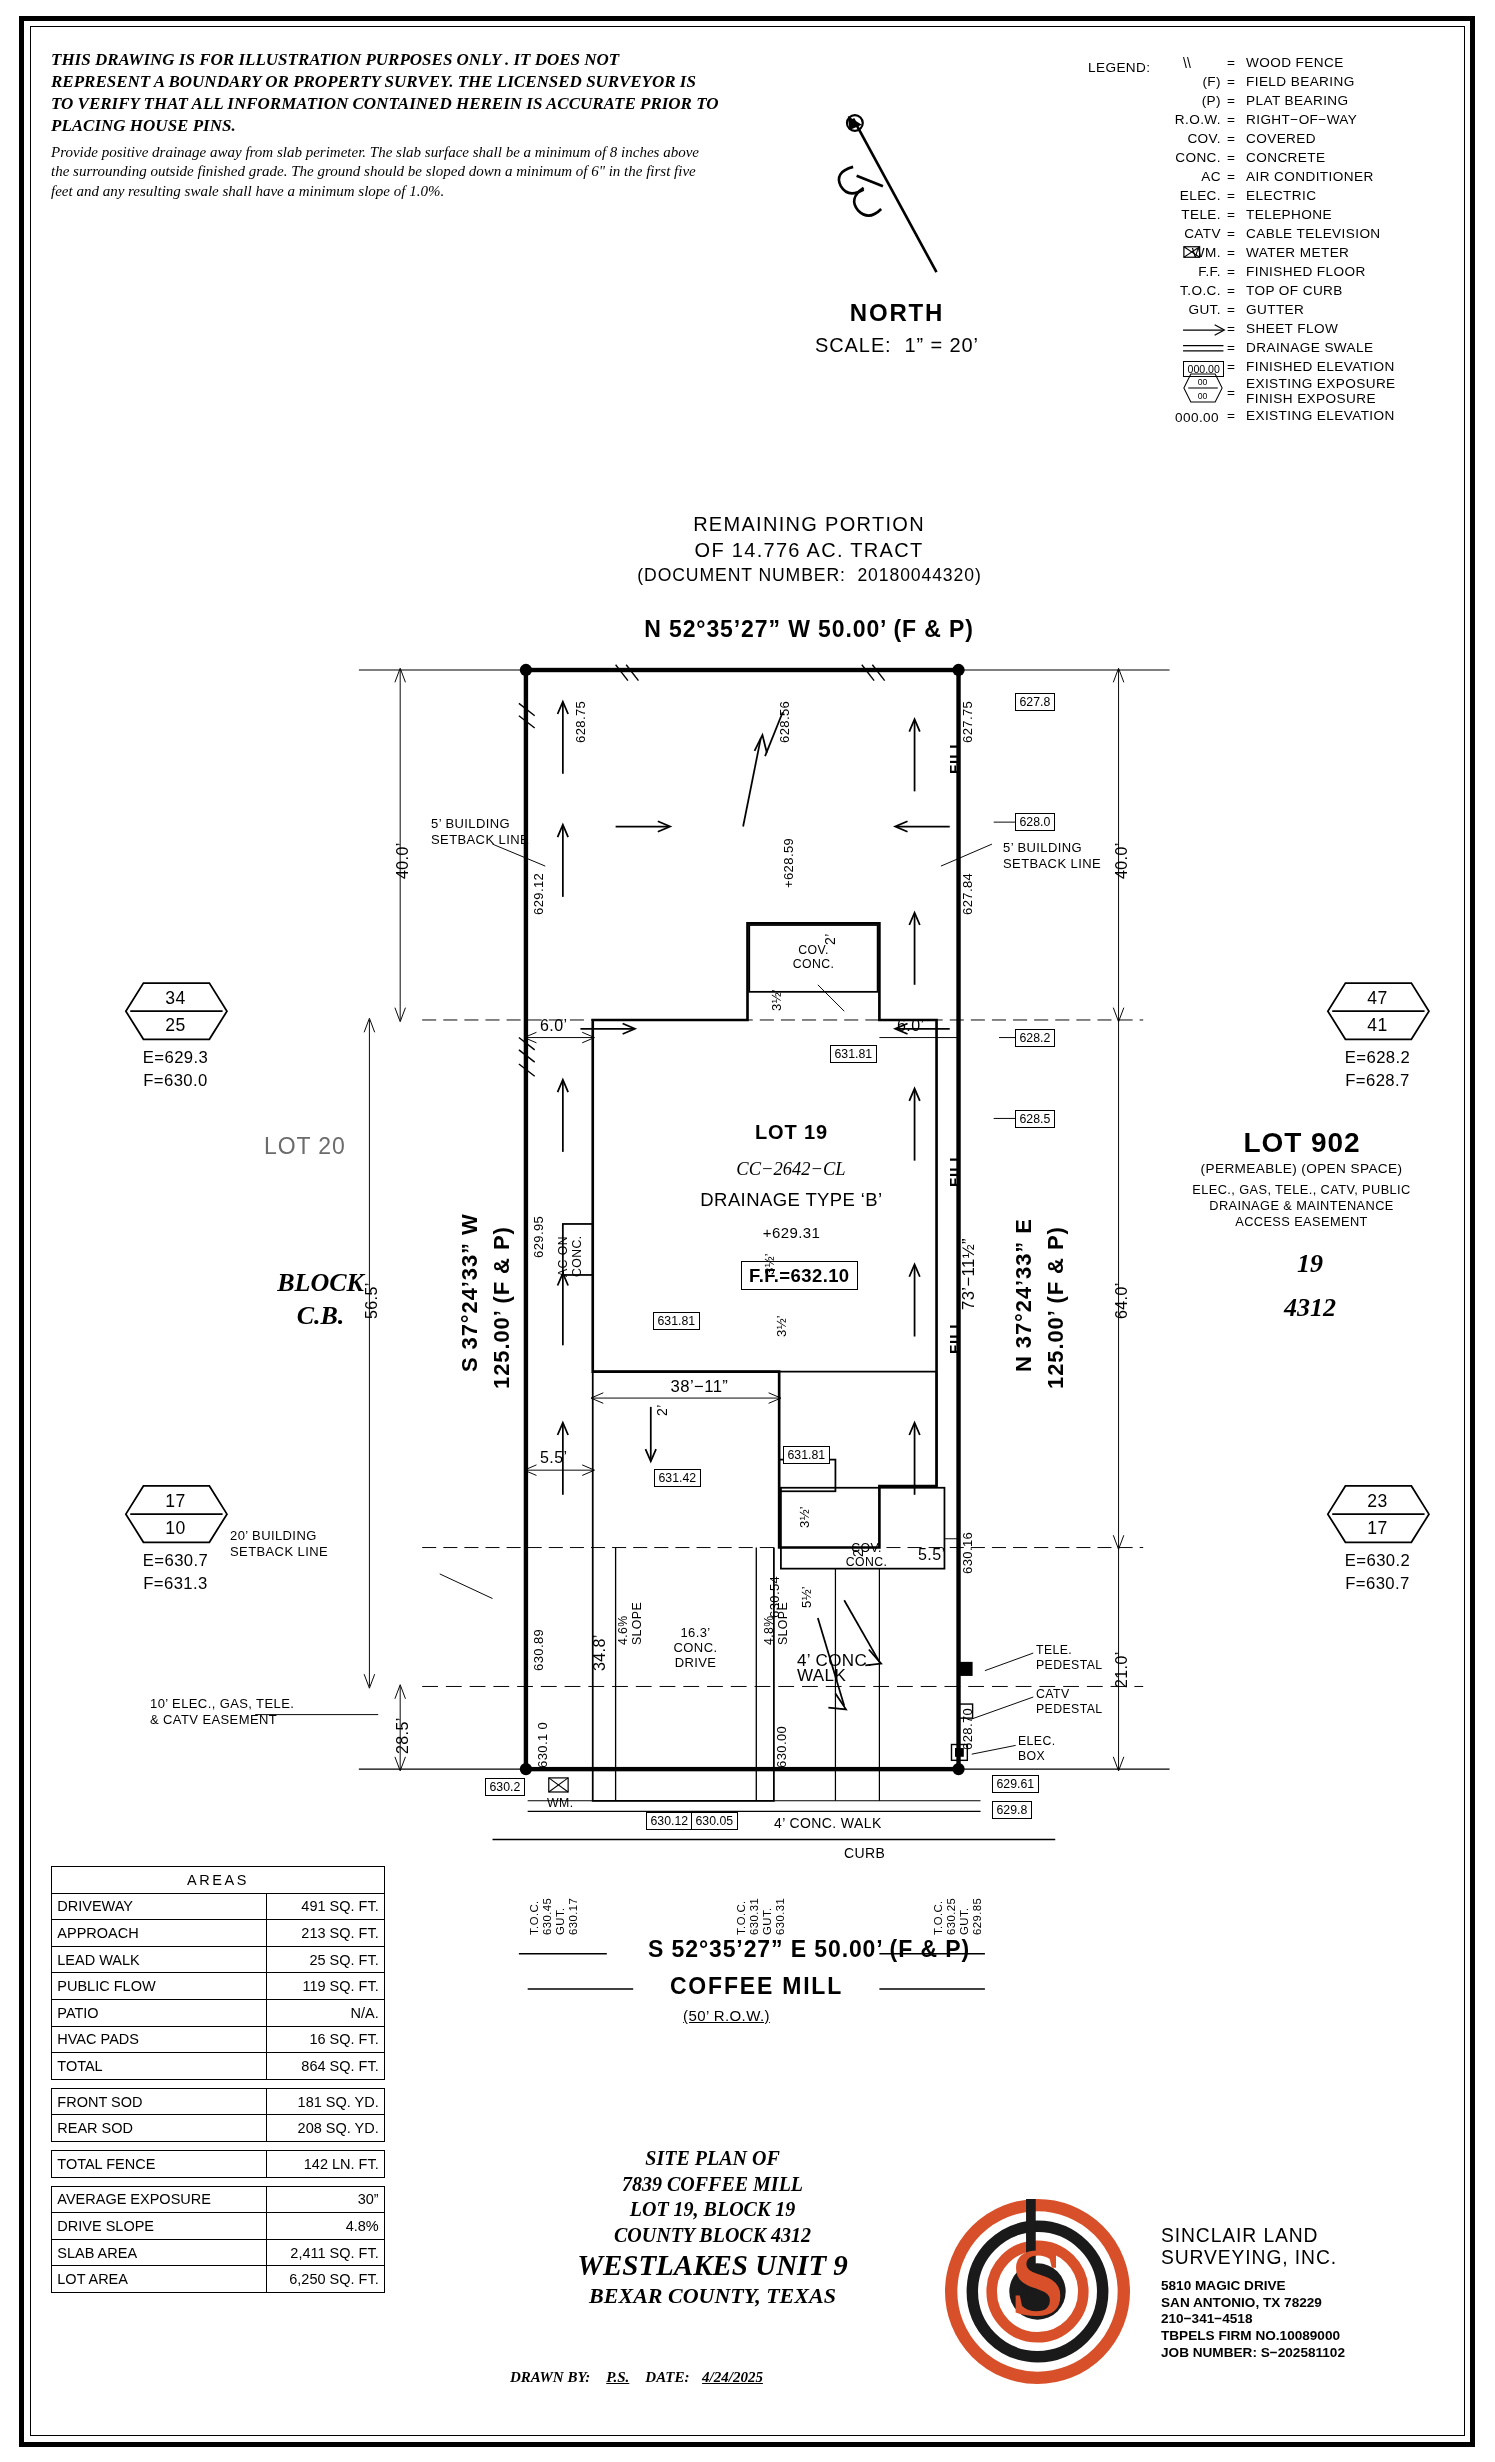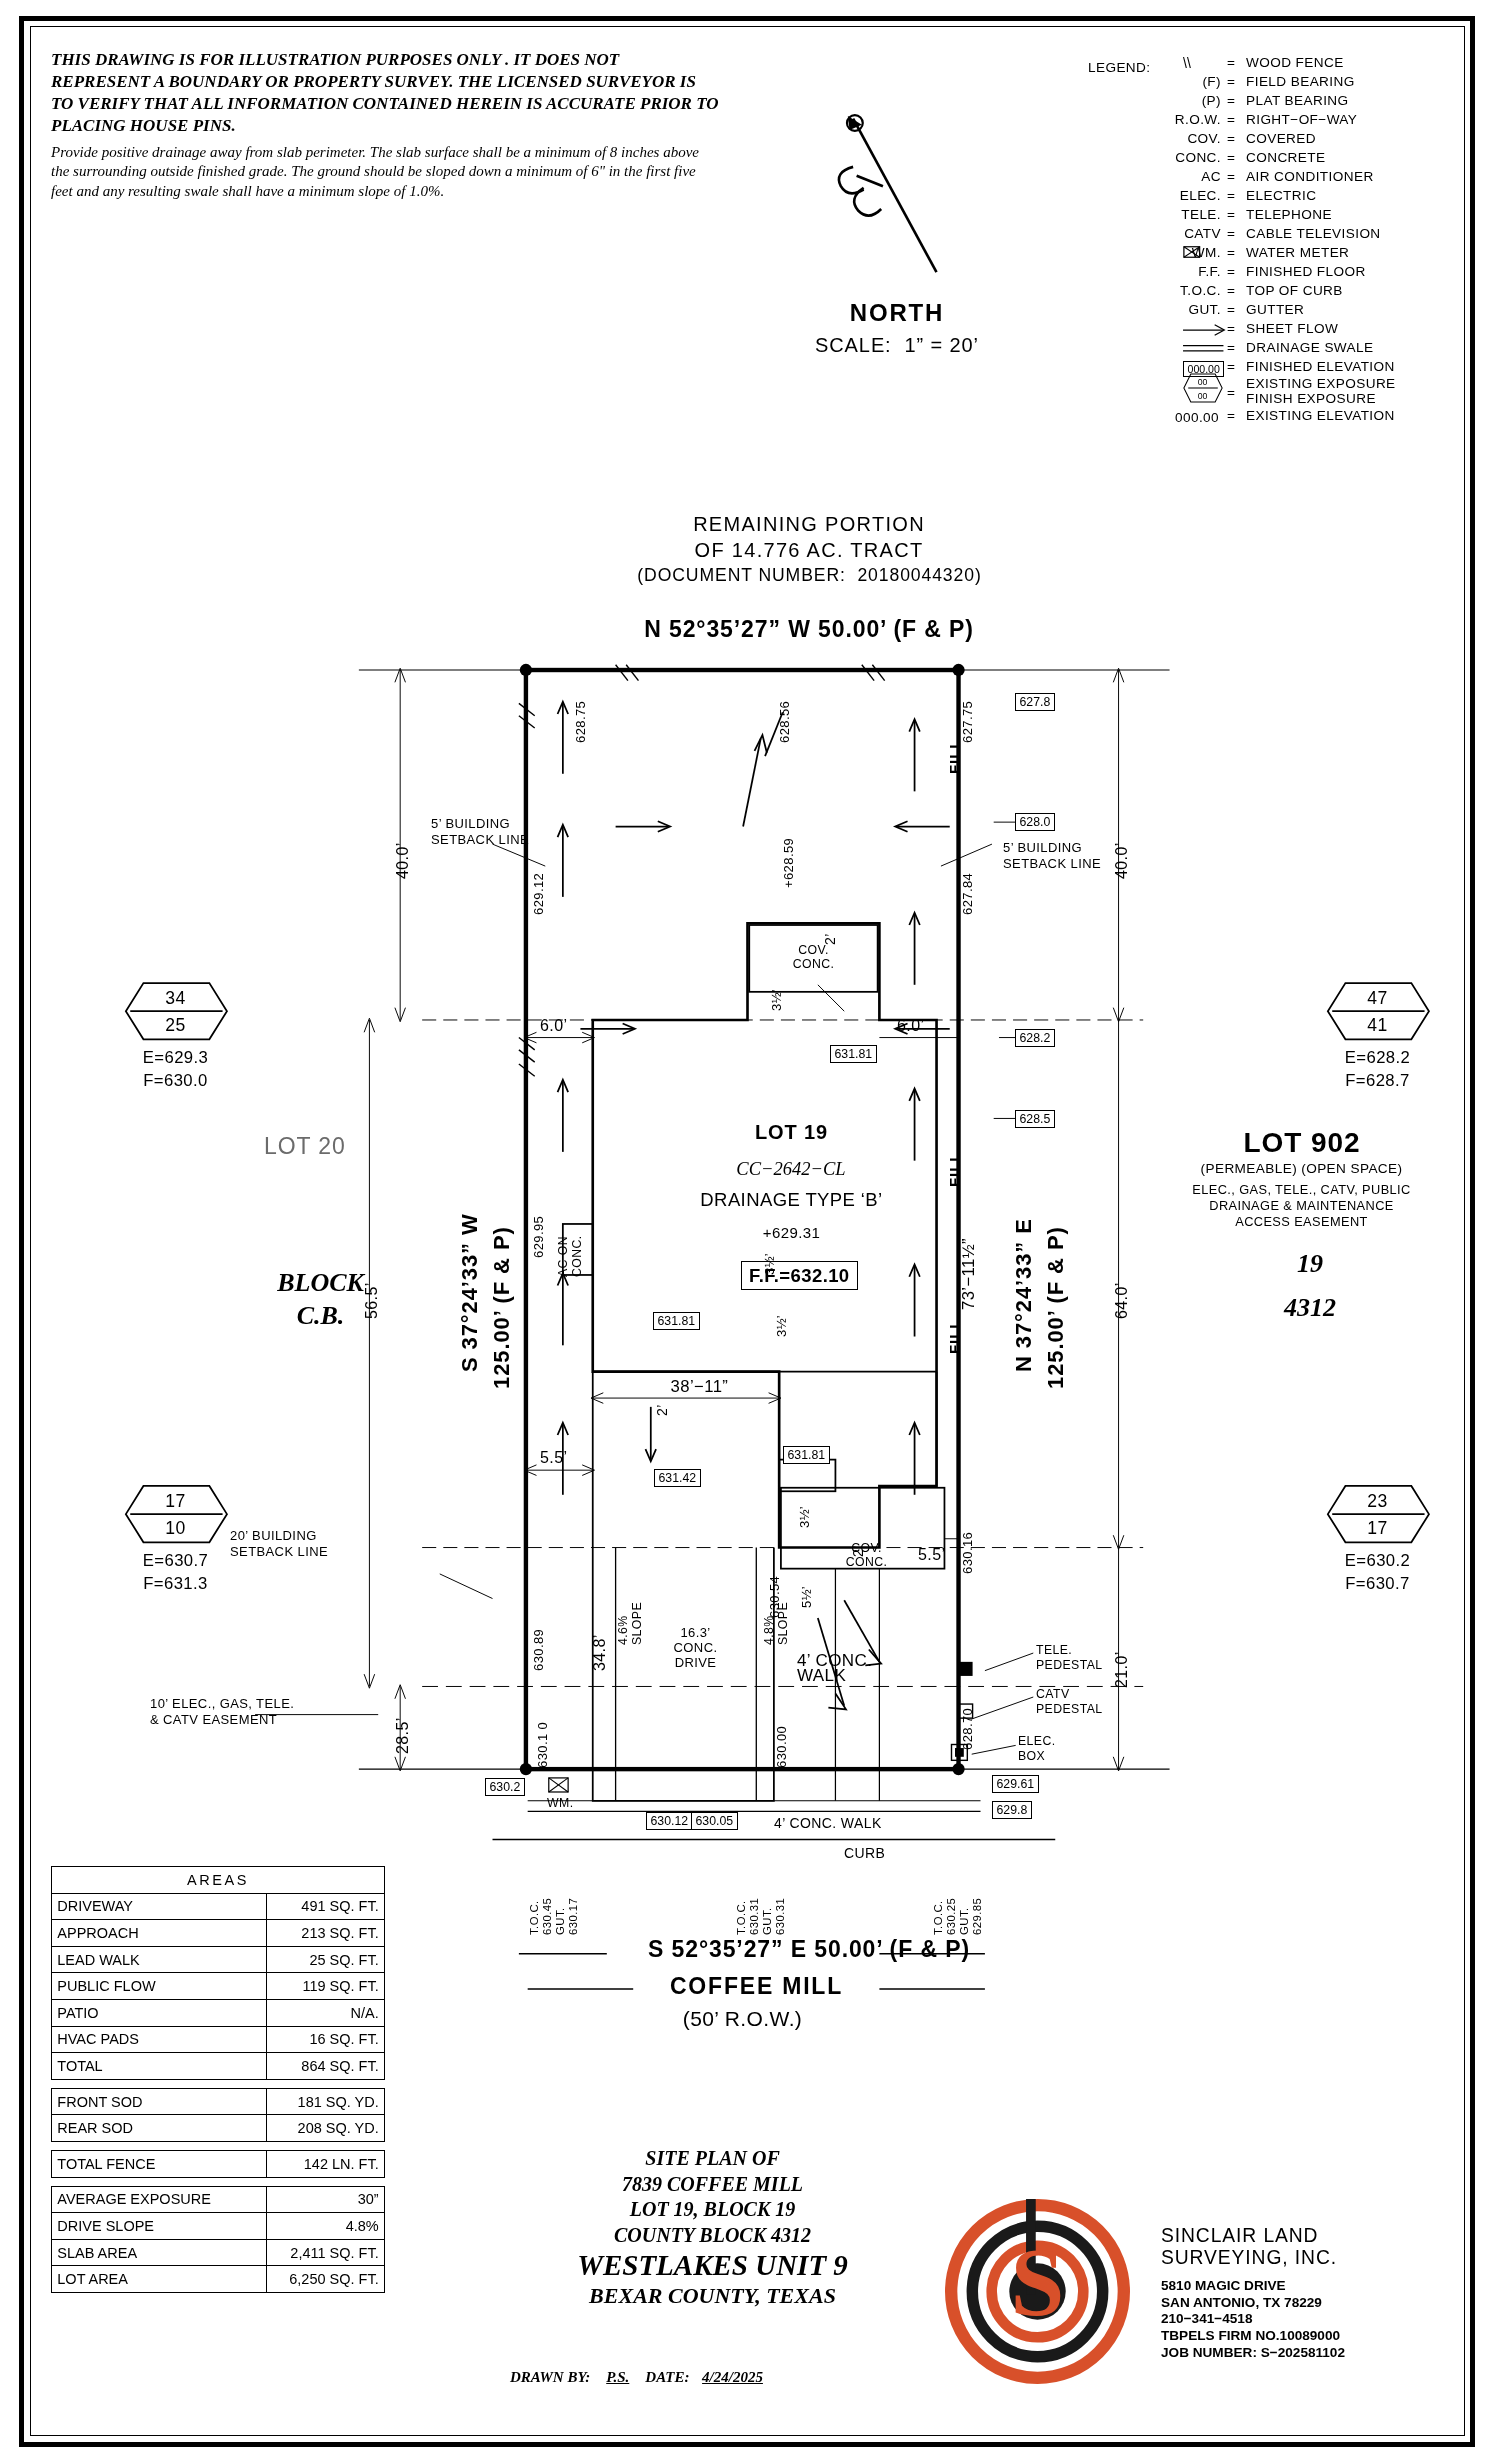--- a/index.html
+++ b/index.html
@@ -527,21 +527,21 @@
 GUT.
 630.31</div>
   <div class="t mono rot90" style="left: 932px; top: 1935px; font-size: 11.4px; line-height: 13px; white-space: pre;">T.O.C.
 630.25
 GUT.
 629.85</div>
 
   <div class="t mono" style="left:844px;top:1845px;font-size:14px;">CURB</div>
   <div class="t mono b ctr" style="left:457px;top:1936px;width:704px;font-size:23px;letter-spacing:0.9px;">S 52°35’27” E 50.00’ (F &amp; P)</div>
   <div class="t mono b ctr" style="left:616px;top:1973px;width:281px;font-size:23px;letter-spacing:1.8px;">COFFEE MILL</div>
-  <div class="t mono ctr" style="left:637px;top:2007px;width:211px;font-size:21px;">(50’ R.O.W.)</div>
+  <div class="t mono ctr" style="left:621px;top:2007px;width:211px;font-size:15px;text-decoration:underline;">(50’ R.O.W.)</div>
 
   <table id="areas">
     <tbody>
         <tr class="hdr">
           <td colspan="2">AREAS</td>
         </tr>
     <tr>
           <td>DRIVEWAY</td>
           <td class="v">491 SQ. FT.</td>
         </tr>

